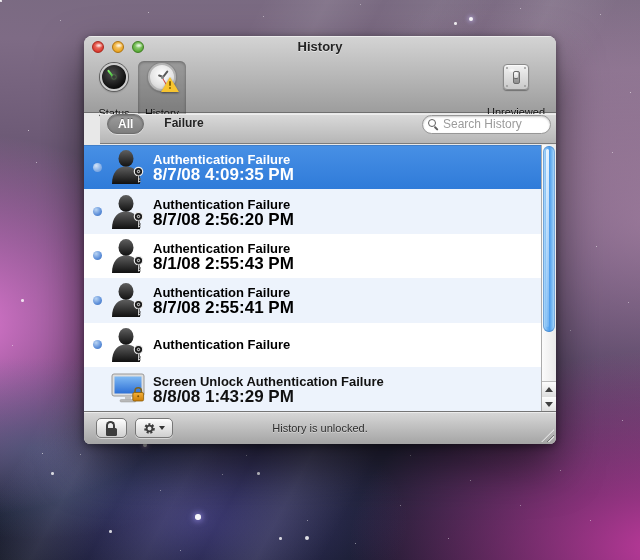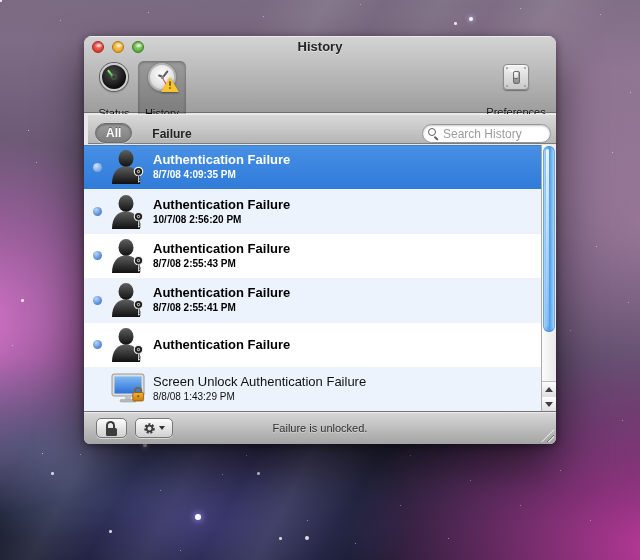--- a/index.html
+++ b/index.html
@@ -114,23 +114,23 @@
     box-shadow:0 1px 1px rgba(0,0,0,.35), inset 0 1px 0 rgba(255,255,255,.7); }
   .screw { position:absolute; width:2px; height:2px; border-radius:50%; background:#9a9a9a; }
   .screw.tl{ left:2px; top:2px; } .screw.tr{ right:2px; top:2px; }
   .screw.bl{ left:2px; bottom:2px; } .screw.br{ right:2px; bottom:2px; }
   .toggle { position:absolute; left:8.5px; top:5.5px; width:7px; height:13px; border-radius:2px;
     background:linear-gradient(#bdbdbd,#8f8f8f); border:1px solid #6c6c6c; }
   .toggle::after { content:""; position:absolute; left:0.5px; top:0.5px; width:4px; height:5.5px;
     border-radius:1.5px; background:linear-gradient(#fdfdfd,#d9d9d9); box-shadow:0 1px 1px rgba(0,0,0,.4); }
 
   
-  .scopebar { position:absolute; top:78px; left:4px; right:0; height:30px;
+  .scopebar { position:absolute; top:78px; left:16px; right:0; height:30px;
     background:linear-gradient(#dadada, #b6b6b6); border-bottom:1px solid #7c7c7c;
-    box-shadow:inset 0 1px 0 rgba(255,255,255,.5); display:flex; align-items:flex-end; }
+    box-shadow:inset 0 1px 0 rgba(255,255,255,.5); display:flex; align-items:flex-start; }
   .scope { font-size:12px; font-weight:bold; color:#232323; padding:2px 10px; margin-left:10px;
     border-radius:10px; text-shadow:0 1px 0 rgba(255,255,255,.35); cursor:default; }
   .scope.selected { background:linear-gradient(#9d9d9d,#7e7e7e); color:#fff; margin-left:7px;
     border:1px solid #6d6d6d; box-shadow:inset 0 1px 2px rgba(0,0,0,.3), 0 1px 0 rgba(255,255,255,.45);
     text-shadow:0 -1px 0 rgba(0,0,0,.35); }
   .searchwrap { margin-left:auto; margin-right:5px; position:relative; }
   .search-input { width:129px; height:19px; border-radius:10px; border:1px solid #979797;
     background:#fff; padding:0 8px 0 20px; font-size:12px; color:#ef4444; outline:none;
     box-shadow:inset 0 1px 2px rgba(0,0,0,.22); font-family:inherit; }
   .search-input::placeholder { color:#9b9b9b; }
@@ -145,23 +145,23 @@
   .row { flex:0 0 44.4px; position:relative; display:flex; align-items:center; }
   .row.alt { background:#edf3fc; }
   .row.sel { background:linear-gradient(#4890e5, #2f7bd9); box-shadow:inset 0 1px 0 rgba(0,0,0,.12); }
   .dot { position:absolute; left:9px; top:50%; margin-top:-4.5px; width:9px; height:9px; border-radius:50%;
     background:radial-gradient(circle at 35% 30%, #b9d4f3, #5c8ed9 60%, #3d6db5); }
   .row.sel .dot { background:radial-gradient(circle at 35% 30%, #d5e4f7, #84aee6 60%, #6a97d6); }
   .ricon { position:absolute; left:26px; top:50%; transform:translateY(-50%); width:38px; height:34px;
     display:flex; align-items:center; justify-content:center; }
   .rtext { margin-left:69px; line-height:15px; }
   .rtitle { font-size:13px; font-weight:bold; color:#000; }
-  .rtime  { font-size:10px; font-weight:bold; color:#000; }
+  .rtime  { font-size:17px; font-weight:bold; color:#000; }
   .row.sel .rtitle, .row.sel .rtime { color:#fff; }
-  .row.plain .rtitle, .row.plain .rtime { font-weight:normal; color:#111; }
+  .row.plain .rtitle, .row.plain .rtime { font-weight:bold; color:#111; }
 
   
   .scrollbar { position:absolute; top:0; right:0; bottom:0; width:15px;
     background:linear-gradient(90deg,#fbfbfb,#e9e9e9); border-left:1px solid #ababab; }
   .thumb { position:absolute; left:1px; top:1px; width:12px; height:186px; border-radius:6.5px;
     background:linear-gradient(90deg,#bfe2fb 0%, #6cb2f3 35%, #4f9fee 55%, #8fc8f7 85%, #d3ecff 100%);
     box-shadow:inset 0 0 0 1px rgba(60,120,190,.55); }
   .thumb::after { content:""; position:absolute; left:2.5px; top:3px; width:3px; height:178px;
     border-radius:2px; background:linear-gradient(rgba(255,255,255,.85), rgba(255,255,255,.15)); }
   .sb-arrows { position:absolute; bottom:0; left:0; right:0; height:30px; border-top:1px solid #bbb; }
@@ -253,21 +253,21 @@
         </div>
         <div class="tb-spacer"></div>
         <div class="tb-item pref">
           <div class="switch-icon">
             <span class="screw tl"></span>
             <span class="screw tr"></span>
             <span class="screw bl"></span>
             <span class="screw br"></span>
             <div class="toggle"></div>
           </div>
-          <div class="tb-label">Preferences</div>
+          <div class="tb-label">Unreviewed</div>
         </div>
       </div>
     </div>
 
     <div class="scopebar">
       <span class="scope selected">All</span>
       <span class="scope">Failure</span>
       <div class="searchwrap">
         <span class="mag"></span>
         <input class="search-input" type="text" placeholder="Search History" style="">
@@ -302,39 +302,39 @@
               <ellipse cx="15" cy="8.5" rx="7.5" ry="8.5" fill="url(#pg)"></ellipse>
               <path d="M1,34 C1,22 7,16.5 15,16.5 C23,16.5 29,22 29,34 Z" fill="url(#pg)"></path>
               <circle cx="27.5" cy="21.5" r="4.2" fill="#1c1c1c" stroke="#ececec" stroke-width="1.2"></circle>
               <circle cx="27.5" cy="21.5" r="1.2" fill="none" stroke="#ececec" stroke-width="1"></circle>
               <path d="M27.5,25.5 v7 M27.5,29 h2 M27.5,31.5 h2" stroke="#1c1c1c" stroke-width="2.2"></path>
               <path d="M27.5,25.5 v7 M27.5,29 h2 M27.5,31.5 h2" stroke="#ececec" stroke-width="0.8" fill="none"></path>
             </svg>
           </span>
           <div class="rtext">
             <div class="rtitle">Authentication Failure</div>
-            <div class="rtime">10/7/08 2:56:20 PM</div>
+            <div class="rtime">8/7/08 2:56:20 PM</div>
           </div>
         </div>
 
         <div class="row">
           <span class="dot"></span>
           <span class="ricon">
             <svg width="36" height="34" viewBox="0 0 36 34">
               <ellipse cx="15" cy="8.5" rx="7.5" ry="8.5" fill="url(#pg)"></ellipse>
               <path d="M1,34 C1,22 7,16.5 15,16.5 C23,16.5 29,22 29,34 Z" fill="url(#pg)"></path>
               <circle cx="27.5" cy="21.5" r="4.2" fill="#1c1c1c" stroke="#ececec" stroke-width="1.2"></circle>
               <circle cx="27.5" cy="21.5" r="1.2" fill="none" stroke="#ececec" stroke-width="1"></circle>
               <path d="M27.5,25.5 v7 M27.5,29 h2 M27.5,31.5 h2" stroke="#1c1c1c" stroke-width="2.2"></path>
               <path d="M27.5,25.5 v7 M27.5,29 h2 M27.5,31.5 h2" stroke="#ececec" stroke-width="0.8" fill="none"></path>
             </svg>
           </span>
           <div class="rtext">
             <div class="rtitle">Authentication Failure</div>
-            <div class="rtime">8/7/08 2:55:43 PM</div>
+            <div class="rtime">8/1/08 2:55:43 PM</div>
           </div>
         </div>
 
         <div class="row alt">
           <span class="dot"></span>
           <span class="ricon">
             <svg width="36" height="34" viewBox="0 0 36 34">
               <ellipse cx="15" cy="8.5" rx="7.5" ry="8.5" fill="url(#pg)"></ellipse>
               <path d="M1,34 C1,22 7,16.5 15,16.5 C23,16.5 29,22 29,34 Z" fill="url(#pg)"></path>
               <circle cx="27.5" cy="21.5" r="4.2" fill="#1c1c1c" stroke="#ececec" stroke-width="1.2"></circle>
@@ -393,21 +393,21 @@
             <span class="tri-up"></span>
           </div>
           <div class="sb-btn">
             <span class="tri-down"></span>
           </div>
         </div>
       </div>
     </div>
 
     <div class="statusbar">
-      <div class="statustext">Failure is unlocked.</div>
+      <div class="statustext">History is unlocked.</div>
       <div class="bb-btn lock-btn">
         <span class="lockglyph"></span>
       </div>
       <div class="bb-btn gear-btn">
         <svg width="13" height="13" viewBox="0 0 14 14">
           <circle cx="7" cy="7" r="4.4" fill="none" stroke="#3c3c3c" stroke-width="2.6" stroke-dasharray="2.1 1.7"></circle>
           <circle cx="7" cy="7" r="3.1" fill="none" stroke="#3c3c3c" stroke-width="1.9"></circle>
         </svg>
         <span class="caret-down"></span>
       </div>

